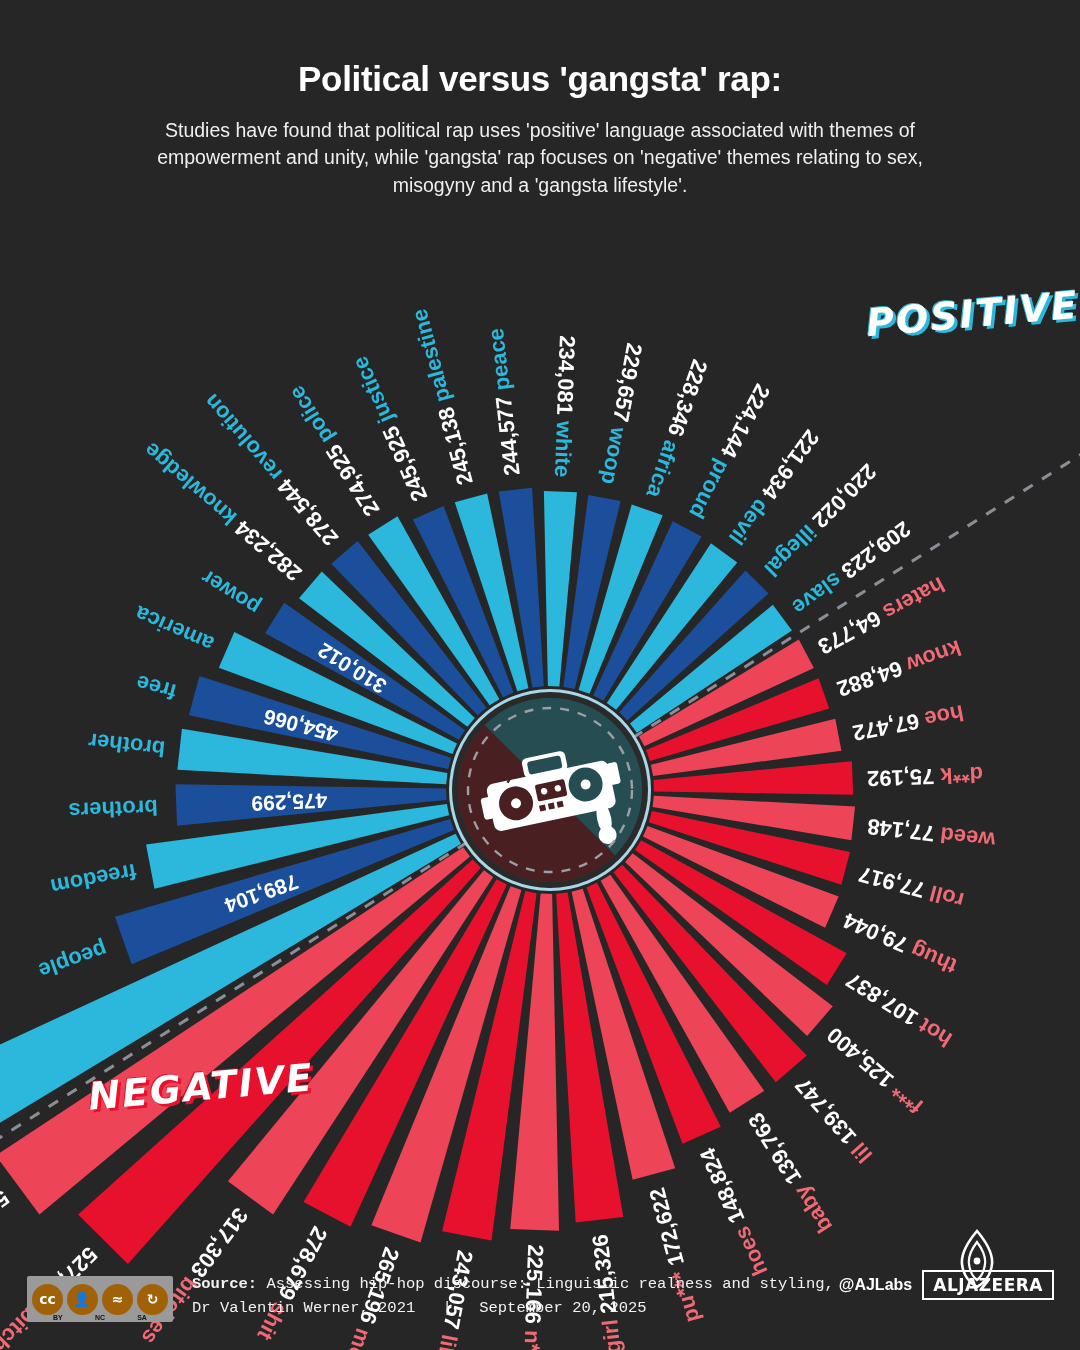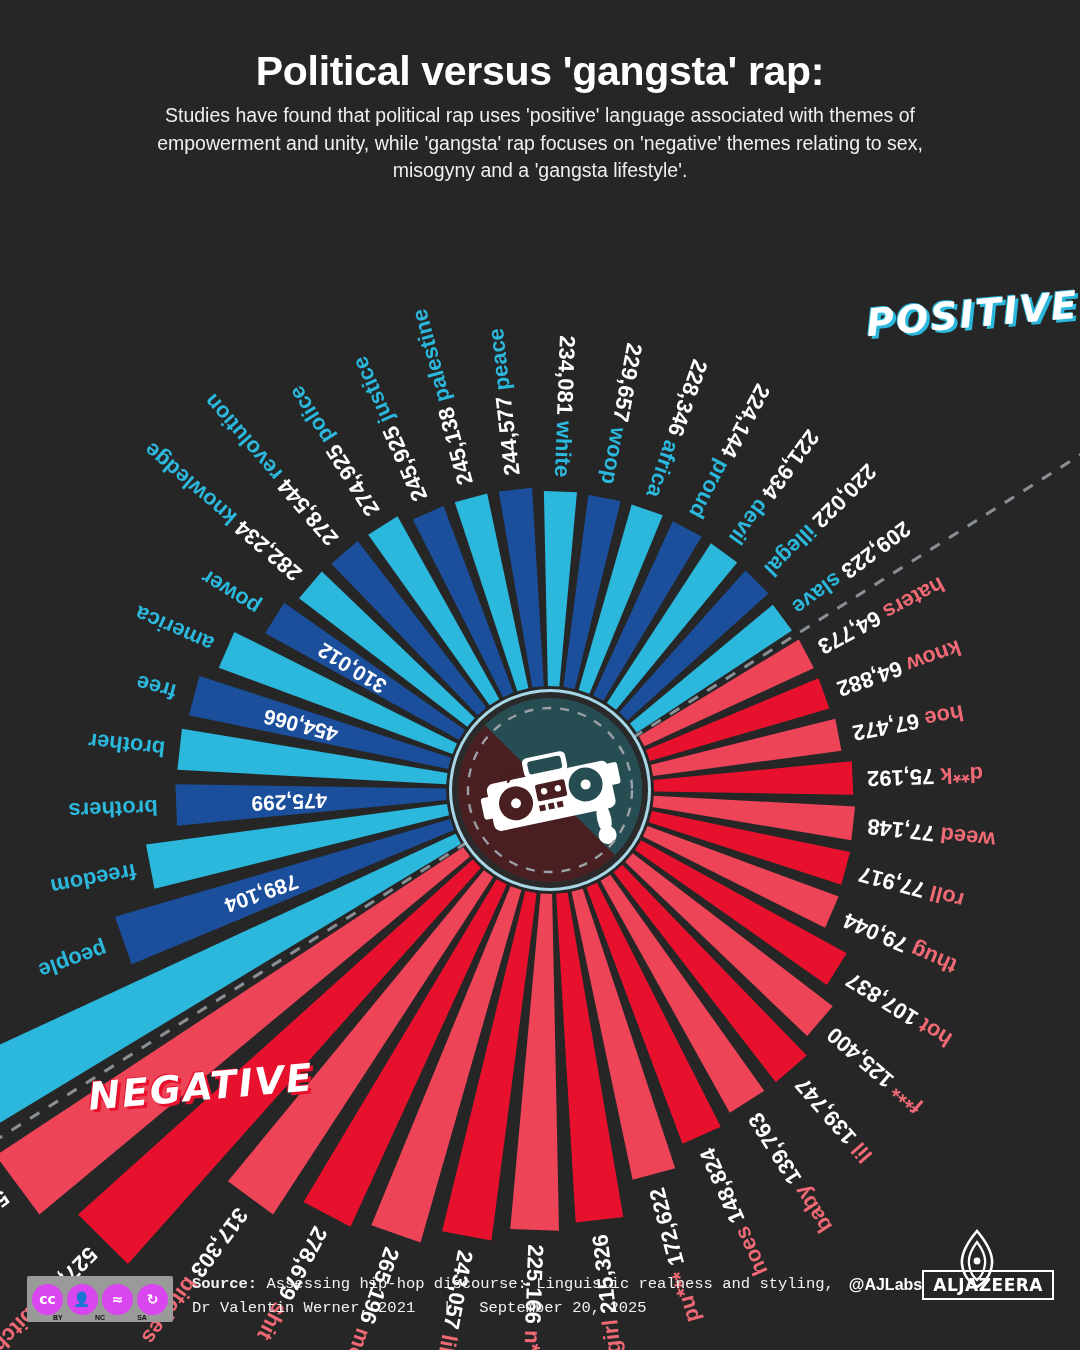--- a/index.html
+++ b/index.html
@@ -8,21 +8,21 @@
     background:#262626;
     font-family:"Liberation Sans", sans-serif;
     overflow:hidden;
     position:relative;
   }
   #stage{position:absolute;inset:0;}
 
   
   .hdr{position:absolute;left:0;right:0;top:42px;text-align:center;z-index:6;}
   .hdr h1{
-    margin:4px;color:#ffffff;font-size:41px;line-height:1.22;
+    margin:16px;color:#ffffff;font-size:35px;line-height:1.22;
     font-weight:bold;letter-spacing:-0.3px;
   }
   .hdr .sub{
     margin:6px auto 0;width:830px;color:#efefef;
     font-size:19.5px;line-height:1.42;font-weight:400;
   }
 
   
   .tag{
     position:absolute;z-index:7;color:#ffffff;font-weight:bold;
@@ -36,30 +36,30 @@
 
   
   #chart{position:absolute;left:0;top:0;width:1080px;height:1350px;z-index:3;}
   #chart text{font-family:"Liberation Sans", sans-serif;font-weight:bold;}
 
   
   .footer{position:absolute;left:0;right:0;bottom:0;height:88px;z-index:8;}
   .cc{position:absolute;left:27px;top:14px;width:146px;height:46px;
       background:#9a9a9a;border-radius:2px;display:flex;align-items:center;
       justify-content:space-around;padding:0 3px;box-sizing:border-box;}
-  .cc .disc{width:31px;height:31px;border-radius:50%;background:#d946ef;
+  .cc .disc{width:31px;height:31px;border-radius:50%;background:#a16207;
       color:#fff;font-size:14px;font-weight:bold;display:flex;
       align-items:center;justify-content:center;font-family:"DejaVu Sans",sans-serif;}
   .cc .cap{position:absolute;bottom:1px;left:0;right:0;display:flex;
       justify-content:space-around;padding:0 10px;box-sizing:border-box;}
   .cc .cap span{font-size:7px;font-weight:bold;color:#111;}
   .srcwrap{position:absolute;left:192px;top:10px;color:#f2f2f2;font-size:15.5px;line-height:1.55;font-family:Liberation Mono, monospace;}
   .srcwrap .lbl{font-weight:bold;}
   .sep{display:inline-block;padding:0 18px;}
-  .aj{position:absolute;right:26px;top:8px;display:flex;align-items:center;}
+  .aj{position:absolute;right:26px;top:8px;display:flex;align-items:center;gap:10px;}
   .ajlabs{color:#ffffff;font-size:16px;font-weight:bold;}
   .ajbox{border:2px solid #ffffff;padding:3px 9px;color:#fff;
          font-size:17px;font-weight:bold;letter-spacing:0.5px;
          font-family:"DejaVu Sans", sans-serif;}
   .ajlogo{position:absolute;right:46px;top:-42px;}
 </style>
 </head>
 <body>
 
 <div id="stage">

